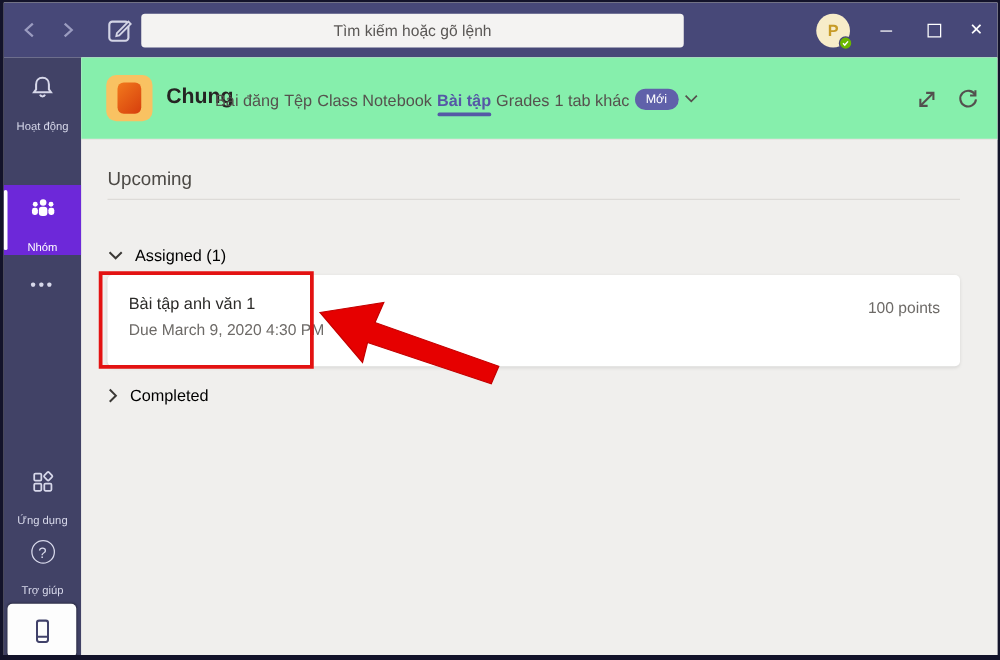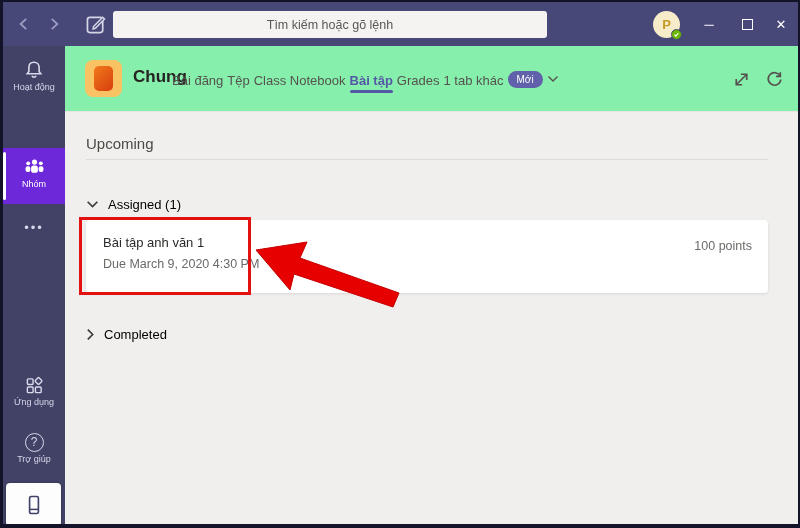--- a/index.html
+++ b/index.html
@@ -31,21 +31,21 @@
   }
   .win-ctrl{
     position:absolute; top:0; width:36px; height:44px; color:#ffffff; display:flex;
     align-items:center; justify-content:center; font-size:13px; cursor:pointer;
   }
   .win-min{ left:688px; } .win-max{ left:726px; } .win-close{ left:760px; }
   .max-box{ width:11px; height:11px; border:1px solid #fff; display:block; }
   
   .sidebar{ position:absolute; left:0; top:44px; bottom:0; width:62px; background:#414266; }
   .sb-item{ position:absolute; left:0; width:62px; text-align:center; cursor:pointer; }
-  .sb-item .lbl{ display:block; font-size:9px; color:#d7d8ea; margin-top:2px; }
+  .sb-item .lbl{ display:block; font-size:9px; color:#d7d8ea; margin-top:16px; }
   .sb-activity{ top:14px; } .sb-chat{ top:62px; }
   .sb-teams{ top:102px; height:56px; background:#6d28d9; padding-top:8px; }
   .sb-teams .bar{ position:absolute; left:0; top:4px; width:3px; height:48px; background:#ffffff; border-radius:2px; }
   .sb-more{ top:170px; color:#d7d8ea; font-size:13px; letter-spacing:2px; height:24px; line-height:24px; }
   .sb-apps{ top:330px; } .sb-help{ top:386px; }
   .help-circle{
     display:inline-flex; width:19px; height:19px; border:1.4px solid #d7d8ea; border-radius:50%;
     color:#d7d8ea; font-size:12px; align-items:center; justify-content:center;
   }
   .phone-btn{
@@ -73,21 +73,21 @@
   .tab-chevron{ cursor:pointer; display:flex; align-items:center; }
   .header-actions{ position:absolute; right:14px; top:24px; display:flex; gap:14px; }
   .header-actions .hicon{ width:19px; height:19px; cursor:pointer; }
   
   .content{ position:absolute; left:0; right:0; top:66px; bottom:0;padding-left:28px; }
   .section-title{ position:absolute; left:21px; top:23px; font-size:15px; color:#4c4945; }
   .divider{ position:absolute; left:21px; right:30px; top:47px; height:1px; background:#dddbd8; }
   .group-row{ position:absolute; left:21px; display:flex; align-items:center; gap:9px; cursor:pointer; }
   .group-row .glabel{ font-size:13px; font-weight:normal; color:#000000; }
   .row-assigned{ top:85px; }
-  .row-completed{ top:215px; }
+  .row-completed{ top:197px; }
   .card{
     position:absolute; left:21px; right:30px; top:108px; height:73px; background:#ffffff;
     border-radius:4px; box-shadow:0 1px 3px rgba(0,0,0,.1); cursor:pointer;
   }
   .card-title{ position:absolute; left:17px; top:15px; font-size:13px; color:#2b2a28; }
   .card-due{ position:absolute; left:17px; top:37px; font-size:12.5px; color:#6d6a67; }
   .card-points{ position:absolute; right:16px; top:19px; font-size:12.5px; color:#6d6a67; }
   
   .red-box{ position:absolute; left:76px; top:215px; width:172px; height:78px; border:3px solid #e31212; pointer-events:none; }
   .arrow-svg{ position:absolute; left:0; top:0; pointer-events:none; }

